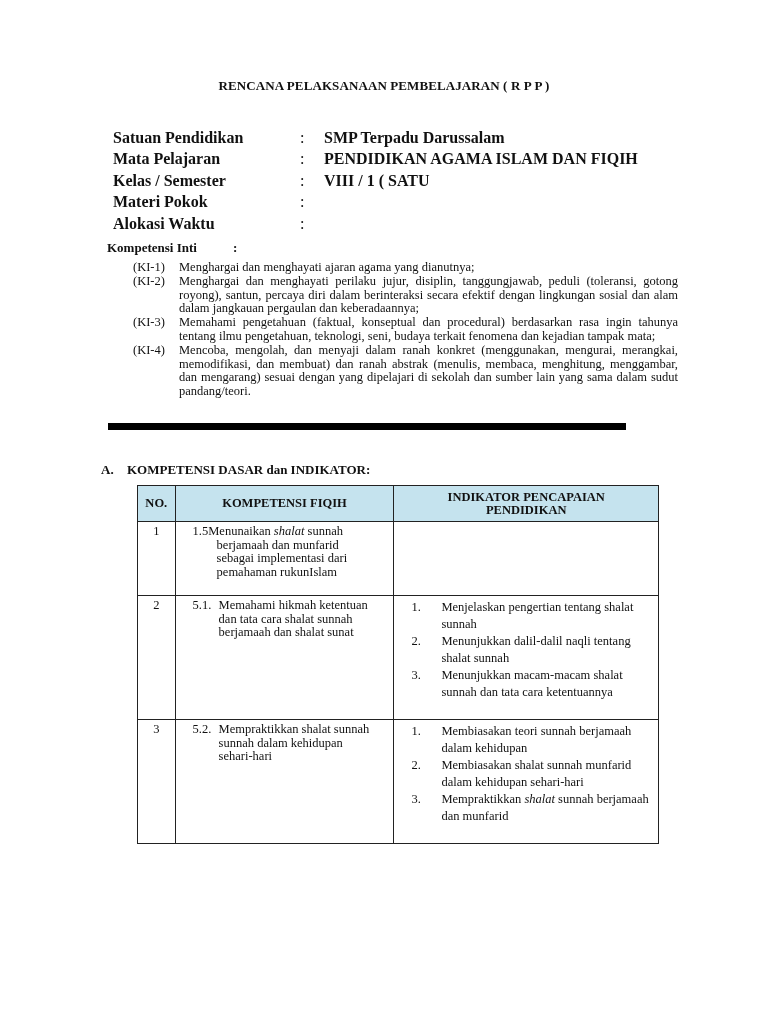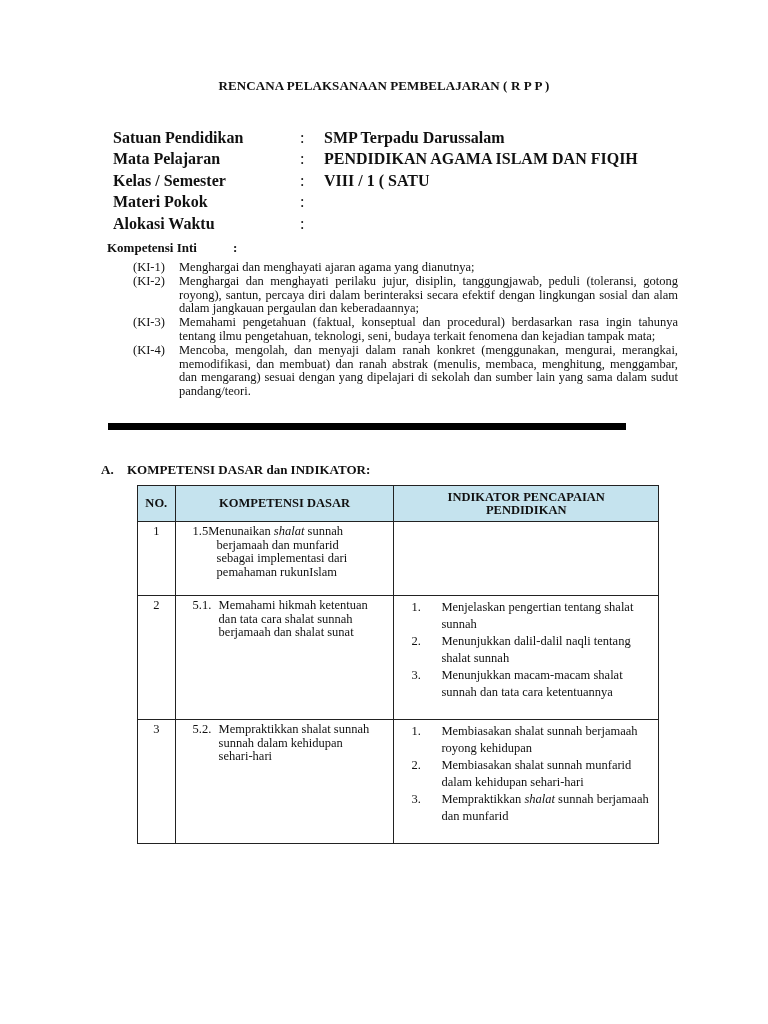--- a/index.html
+++ b/index.html
@@ -94,21 +94,21 @@
 <div class="rule"></div>
 
 <div class="section">
   <span class="letter">A.</span><span>KOMPETENSI DASAR dan INDIKATOR:</span>
 </div>
 
 <table class="kd">
   <thead>
     <tr>
       <th class="c-no" style="background: rgb(197, 227, 238);">NO.</th>
-      <th class="c-kd" style="background: rgb(197, 227, 238);">KOMPETENSI DASAR</th>
+      <th class="c-kd" style="background: rgb(197, 227, 238);">KOMPETENSI FIQIH</th>
       <th class="c-ind" style="background: rgb(197, 227, 238);">
         <div>INDIKATOR PENCAPAIAN</div>
         <div>PENDIDIKAN</div>
       </th>
     </tr>
   </thead>
   <tbody>
     <tr class="r1">
       <td class="c-no">1</td>
       <td class="c-kd">
@@ -149,21 +149,21 @@
       <td class="c-kd">
         <div class="kd-text">
           <span style="display:inline-block;width:26px;">5.2.</span><span>Mempraktikkan shalat sunnah</span>
           <div class="kd-indent" style="padding-left:26px;">sunnah dalam kehidupan sehari-hari</div>
         </div>
       </td>
       <td class="c-ind">
         <div class="ind-list">
           <div class="ind-item">
             <span class="ind-num">1.</span>
-            <span class="ind-text">Membiasakan  shalat sunnah berjamaah royong kehidupan</span>
+            <span class="ind-text">Membiasakan  teori sunnah berjamaah dalam kehidupan</span>
           </div>
           <div class="ind-item">
             <span class="ind-num">2.</span>
             <span class="ind-text">Membiasakan shalat sunnah munfarid dalam kehidupan sehari-hari</span>
           </div>
           <div class="ind-item">
             <span class="ind-num">3.</span>
             <span class="ind-text"><span>Mempraktikkan  </span><i>shalat</i><span> sunnah berjamaah dan munfarid</span></span>
           </div>
         </div>

